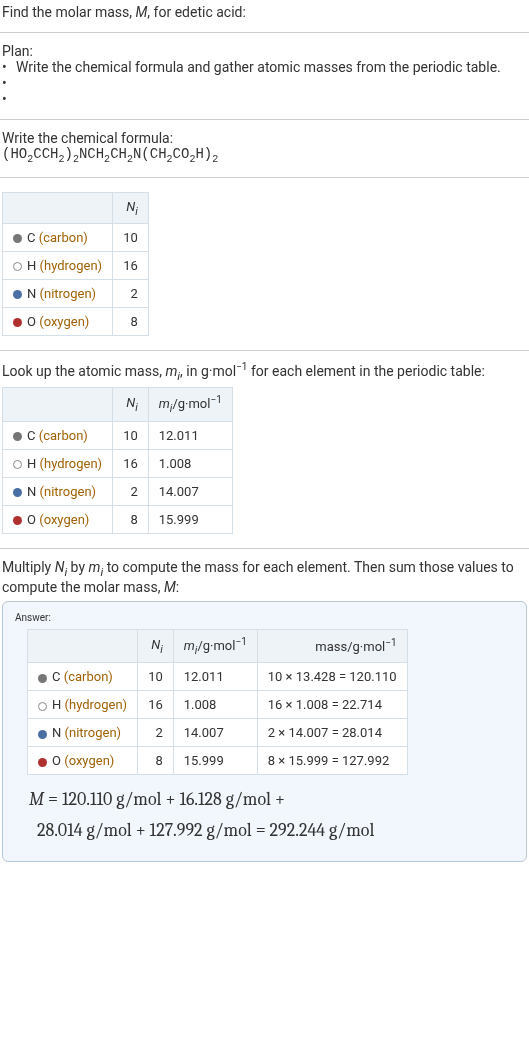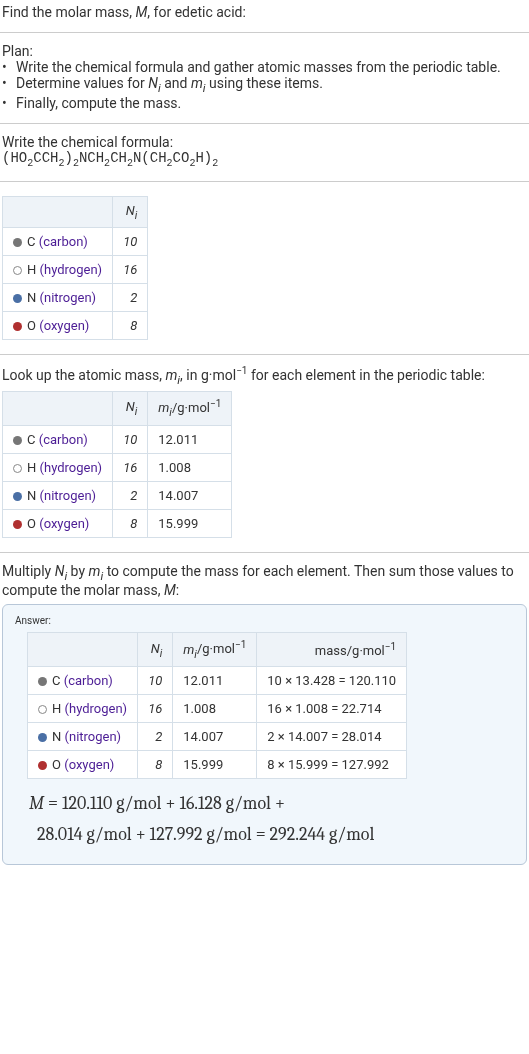--- a/index.html
+++ b/index.html
@@ -33,34 +33,34 @@
     padding: 6px 10px;
     font-size: 13px;
     text-align: left;
     vertical-align: middle;
   }
   th {
     background: #eef3f8;
     font-weight: normal;
     text-align: right;
   }
-  td.right { text-align: right; font-style: italic; }
+  td.right { text-align: right; }
   tr.hdr td, tr.hdr th { background: #eef3f8; }
   .dot {
     display: inline-block;
     width: 9px; height: 9px;
     border-radius: 50%;
     margin-right: 5px;
     vertical-align: middle;
   }
   .dot.gray { background: #767676; }
   .dot.hollow { background: #fff; border: 1px solid #888; width: 7px; height: 7px; }
   .dot.blue { background: #4a6fa5; }
   .dot.red { background: #b03030; }
-  .elem-name { color: #4c1d95; }
+  .elem-name { color: #a16207; }
   .answer-box {
     border: 1px solid #b8c7d8;
     background: #f1f7fc;
     border-radius: 6px;
     padding: 10px 12px 14px 12px;
     margin-top: 6px;
   }
   .answer-box table th, .answer-box table td {
     background: #fff;
     border: 1px solid #d5dfe8;
@@ -92,25 +92,23 @@
 <hr class="sep">
 
 <div class="block">
   <div>Plan:</div>
   <div class="bullet-row">
       <span class="b">•</span>
       <span>Write the chemical formula and gather atomic masses from the periodic table.</span>
     </div>
   <div class="bullet-row">
       <span class="b">•</span>
-      <span>Determine values for <i>N<sub>i</sub></i> and <i>m<sub>i</sub></i> using these items.</span>
     </div>
   <div class="bullet-row">
       <span class="b">•</span>
-      <span>Finally, compute the mass.</span>
     </div>
 </div>
 <hr class="sep">
 
 <div class="block">
   <div>Write the chemical formula:</div>
   <div class="chem">(HO<sub>2</sub>CCH<sub>2</sub>)<sub>2</sub>NCH<sub>2</sub>CH<sub>2</sub>N(CH<sub>2</sub>CO<sub>2</sub>H)<sub>2</sub></div>
 </div>
 <hr class="sep">
 

